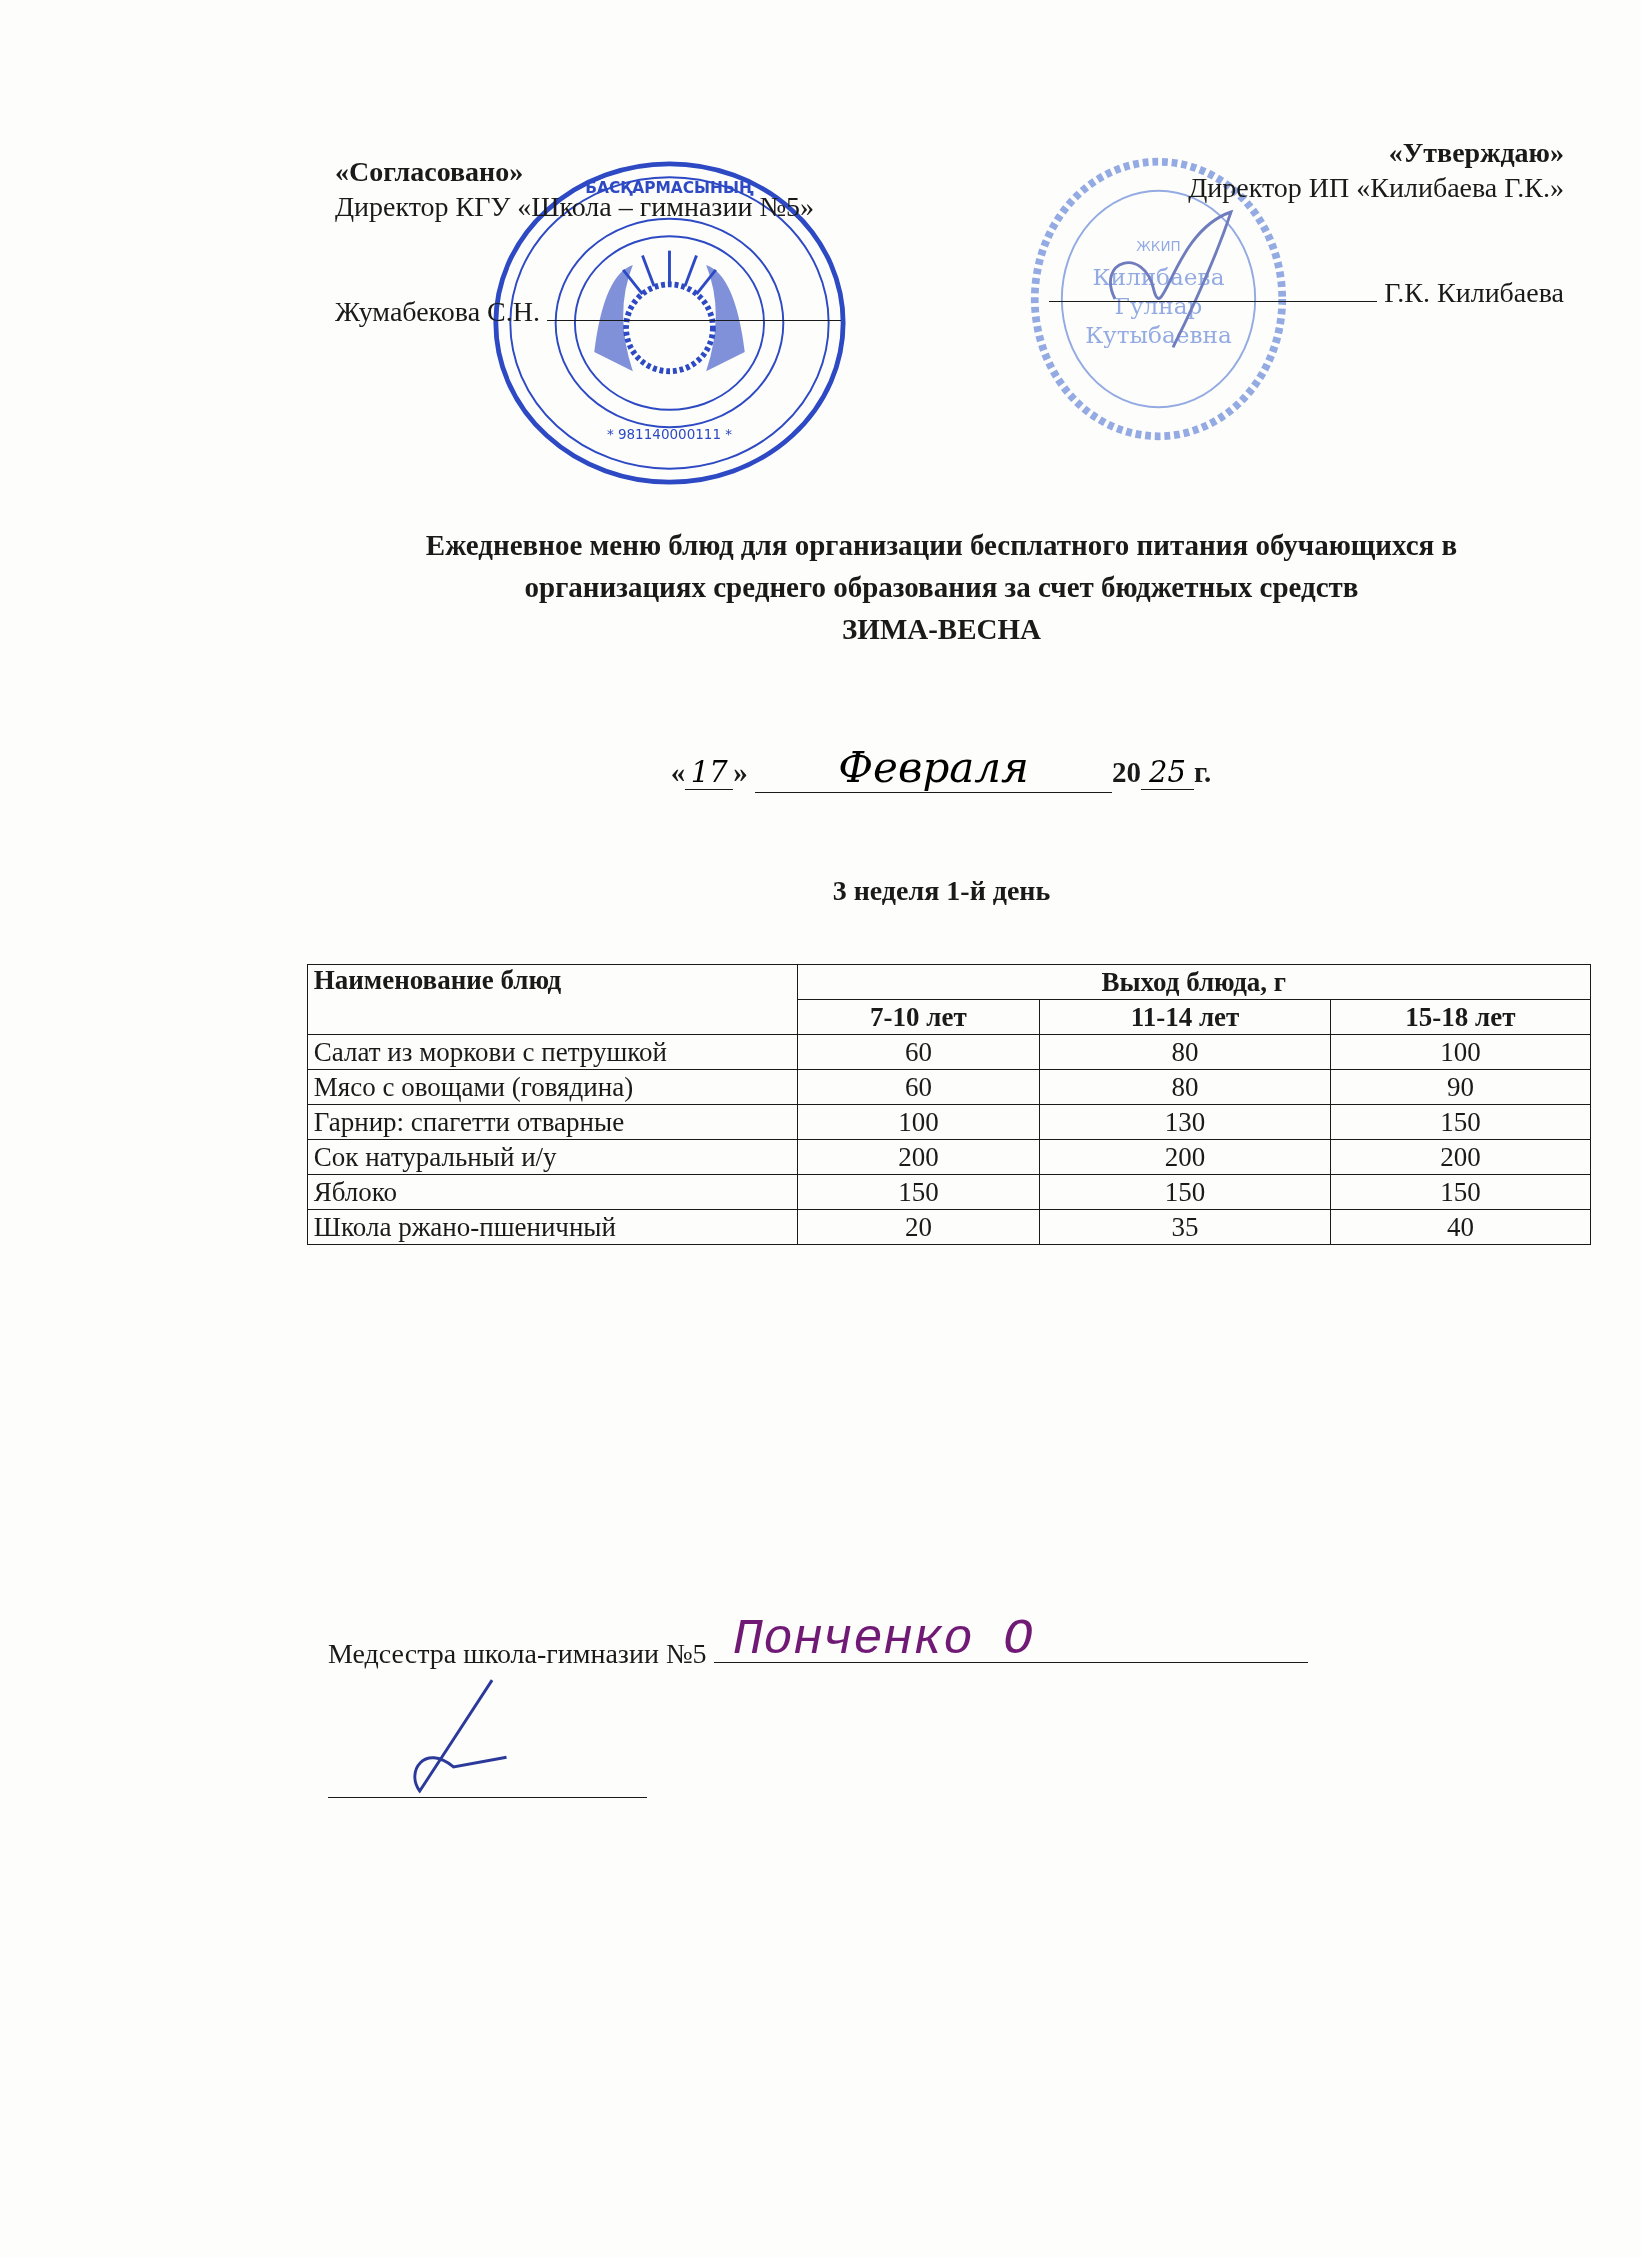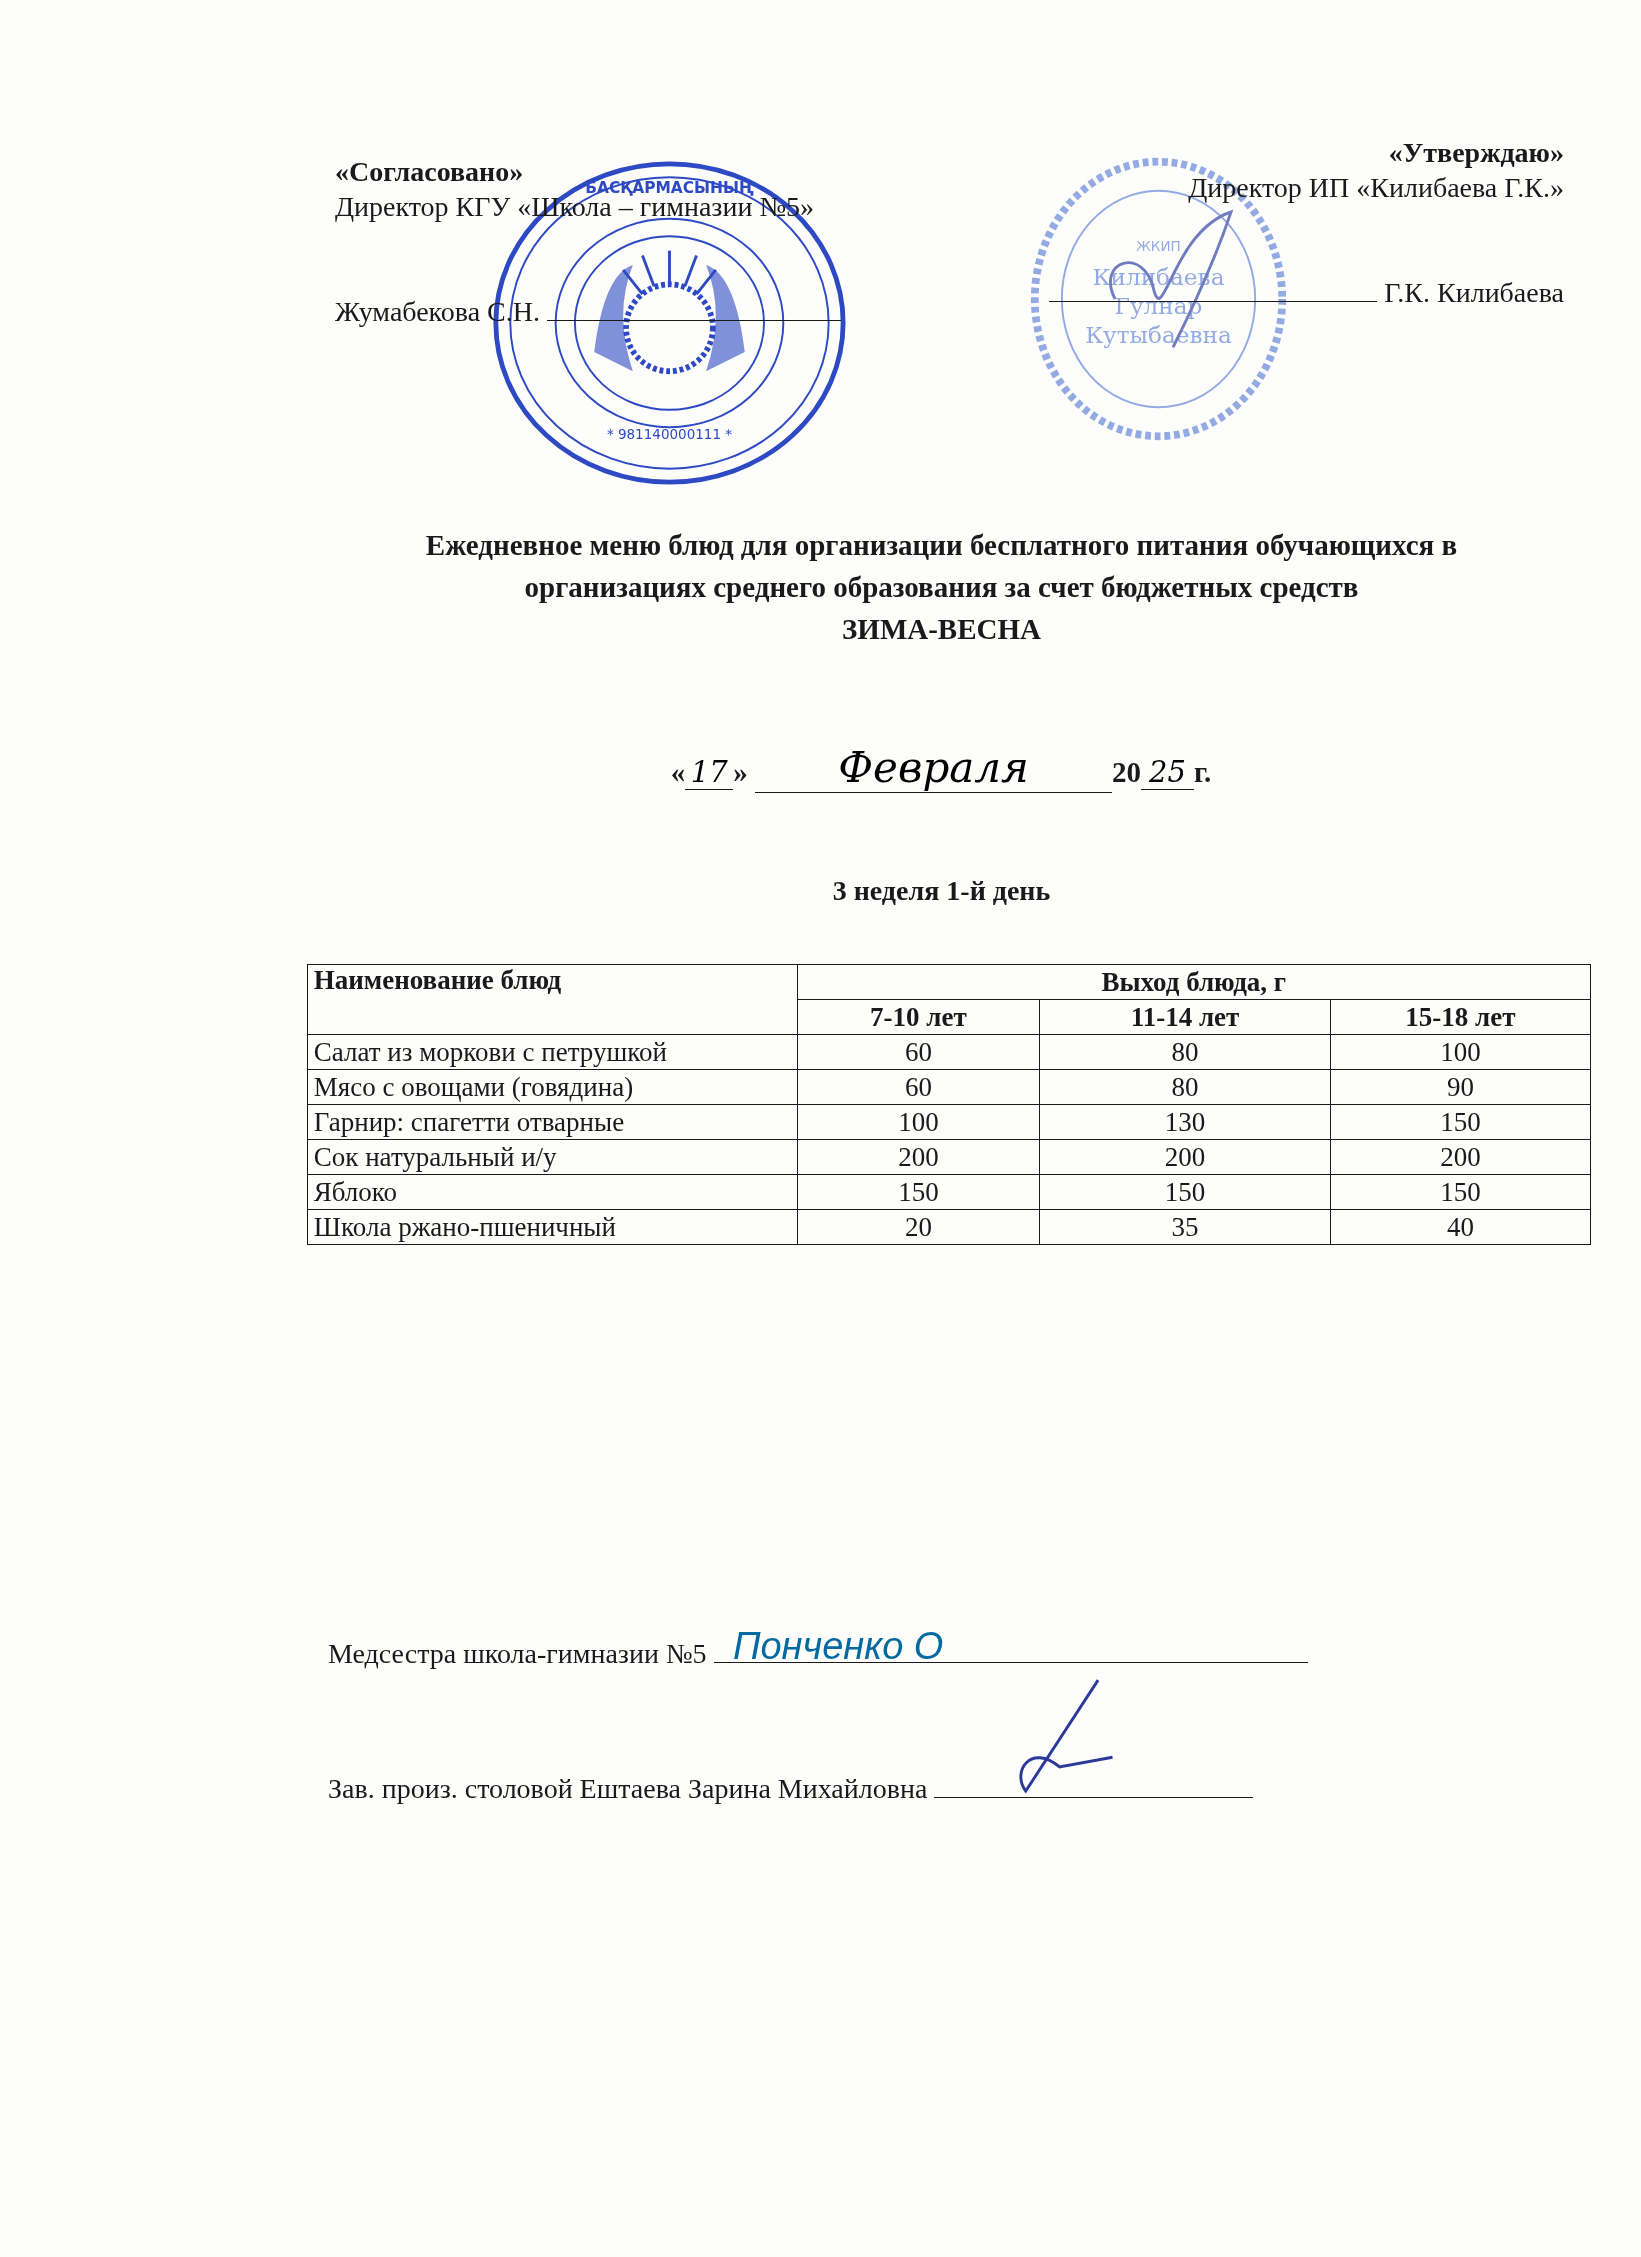--- a/index.html
+++ b/index.html
@@ -85,24 +85,24 @@
     th.name-h { text-align: left; vertical-align: top; padding-top: 5.8px; width: 477px; }
     th.yield-h { text-align: center; height: 39px; }
     th.age-h { text-align: center; height: 41px; }
     td.dish { text-align: left; }
     td.num { text-align: center; border-radius: 12px; }
 
     
     .sig1 { left: 328px; top: 1637px; font-size: 28px; }
     .sig2 { left: 328px; top: 1772px; font-size: 28px; }
     .sig-hand {
-      font-family: Liberation Sans, sans-serif;
+      font-family: Liberation Mono, monospace;
       font-style: italic;
-      color: #0369a1;
-      font-size: 38px;
+      color: #701a75;
+      font-size: 50px;
     }
   </style>
 </head>
 <body>
 
 <svg class="abs stamp-left" viewBox="0 0 375 340">
   <ellipse cx="188" cy="170" rx="180" ry="165" fill="none" stroke="#2d49c4" stroke-width="5"></ellipse>
   <ellipse cx="188" cy="170" rx="165" ry="151" fill="none" stroke="#2d49c4" stroke-width="2"></ellipse>
   <ellipse cx="188" cy="170" rx="118" ry="108" fill="none" stroke="#2d49c4" stroke-width="2"></ellipse>
   <ellipse cx="188" cy="170" rx="98" ry="90" fill="none" stroke="#2d49c4" stroke-width="2"></ellipse>
@@ -216,20 +216,19 @@
 </table>
 
 <div class="abs sig1">
   <span>Медсестра школа-гимназии №5</span>
   <span class="sign-line" style="width:594px; position:relative; height:25px;">
     <span class="sig-hand" style="position:absolute; left:19.3px; bottom:-5.8px;">Понченко О</span>
   </span>
 </div>
 
 <div class="abs sig2">
-  <span>Зав. произ. столовой Ештаева Зарина Михайловна</span>
   <span class="sign-line" style="width:319px; position:relative; height:25px;">
     <svg style="position:absolute; left:58px; bottom:-3.9px;" width="135" height="126" viewBox="0 0 140 130">
       <path d="M110 5 L35 120 C20 100 40 70 70 95 L125 85" fill="none" stroke="#2b3a9a" stroke-width="3"></path>
     </svg>
   </span>
 </div>
 
 
 </body></html>

